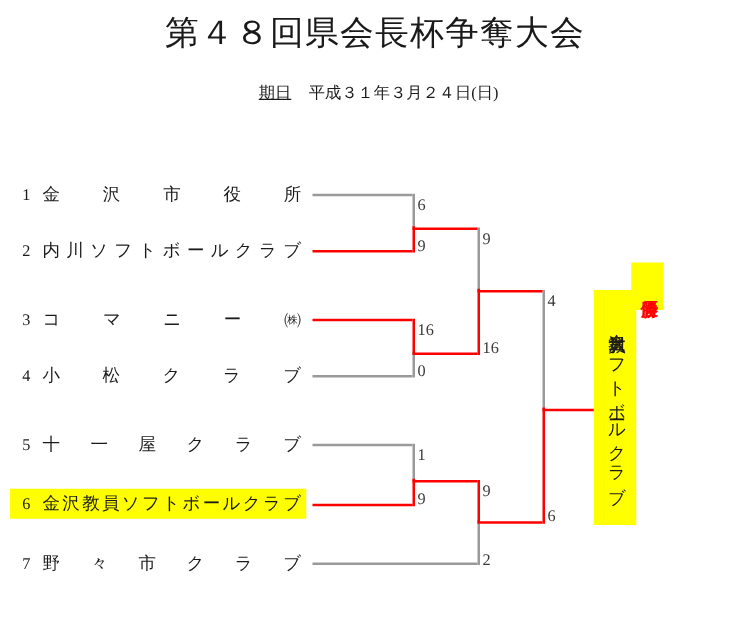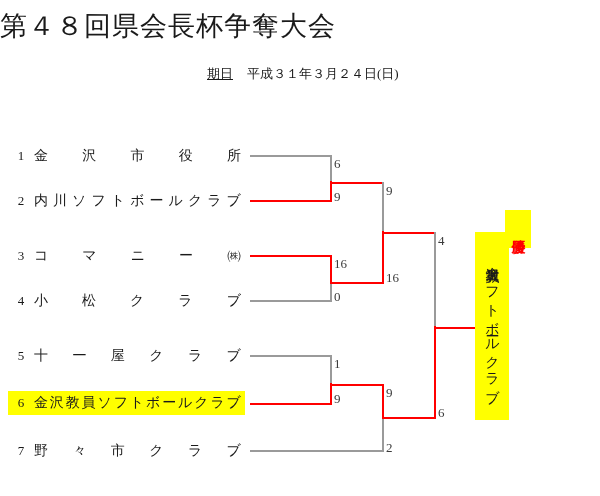--- a/index.html
+++ b/index.html
@@ -15,20 +15,21 @@
     position: relative;
     overflow: hidden;
   }
 
   
   #tournament-title {
     position: absolute;
     left: 0;
     top: 8px;
     width: 600px;
+    text-align: center;
     font-size: 27px;
     letter-spacing: 1px;
     color: #1a1a1a;
     white-space: nowrap;
   }
   #meta-block {
     position: absolute;
     left: 207px;
     top: 64px;
     font-size: 13px;

